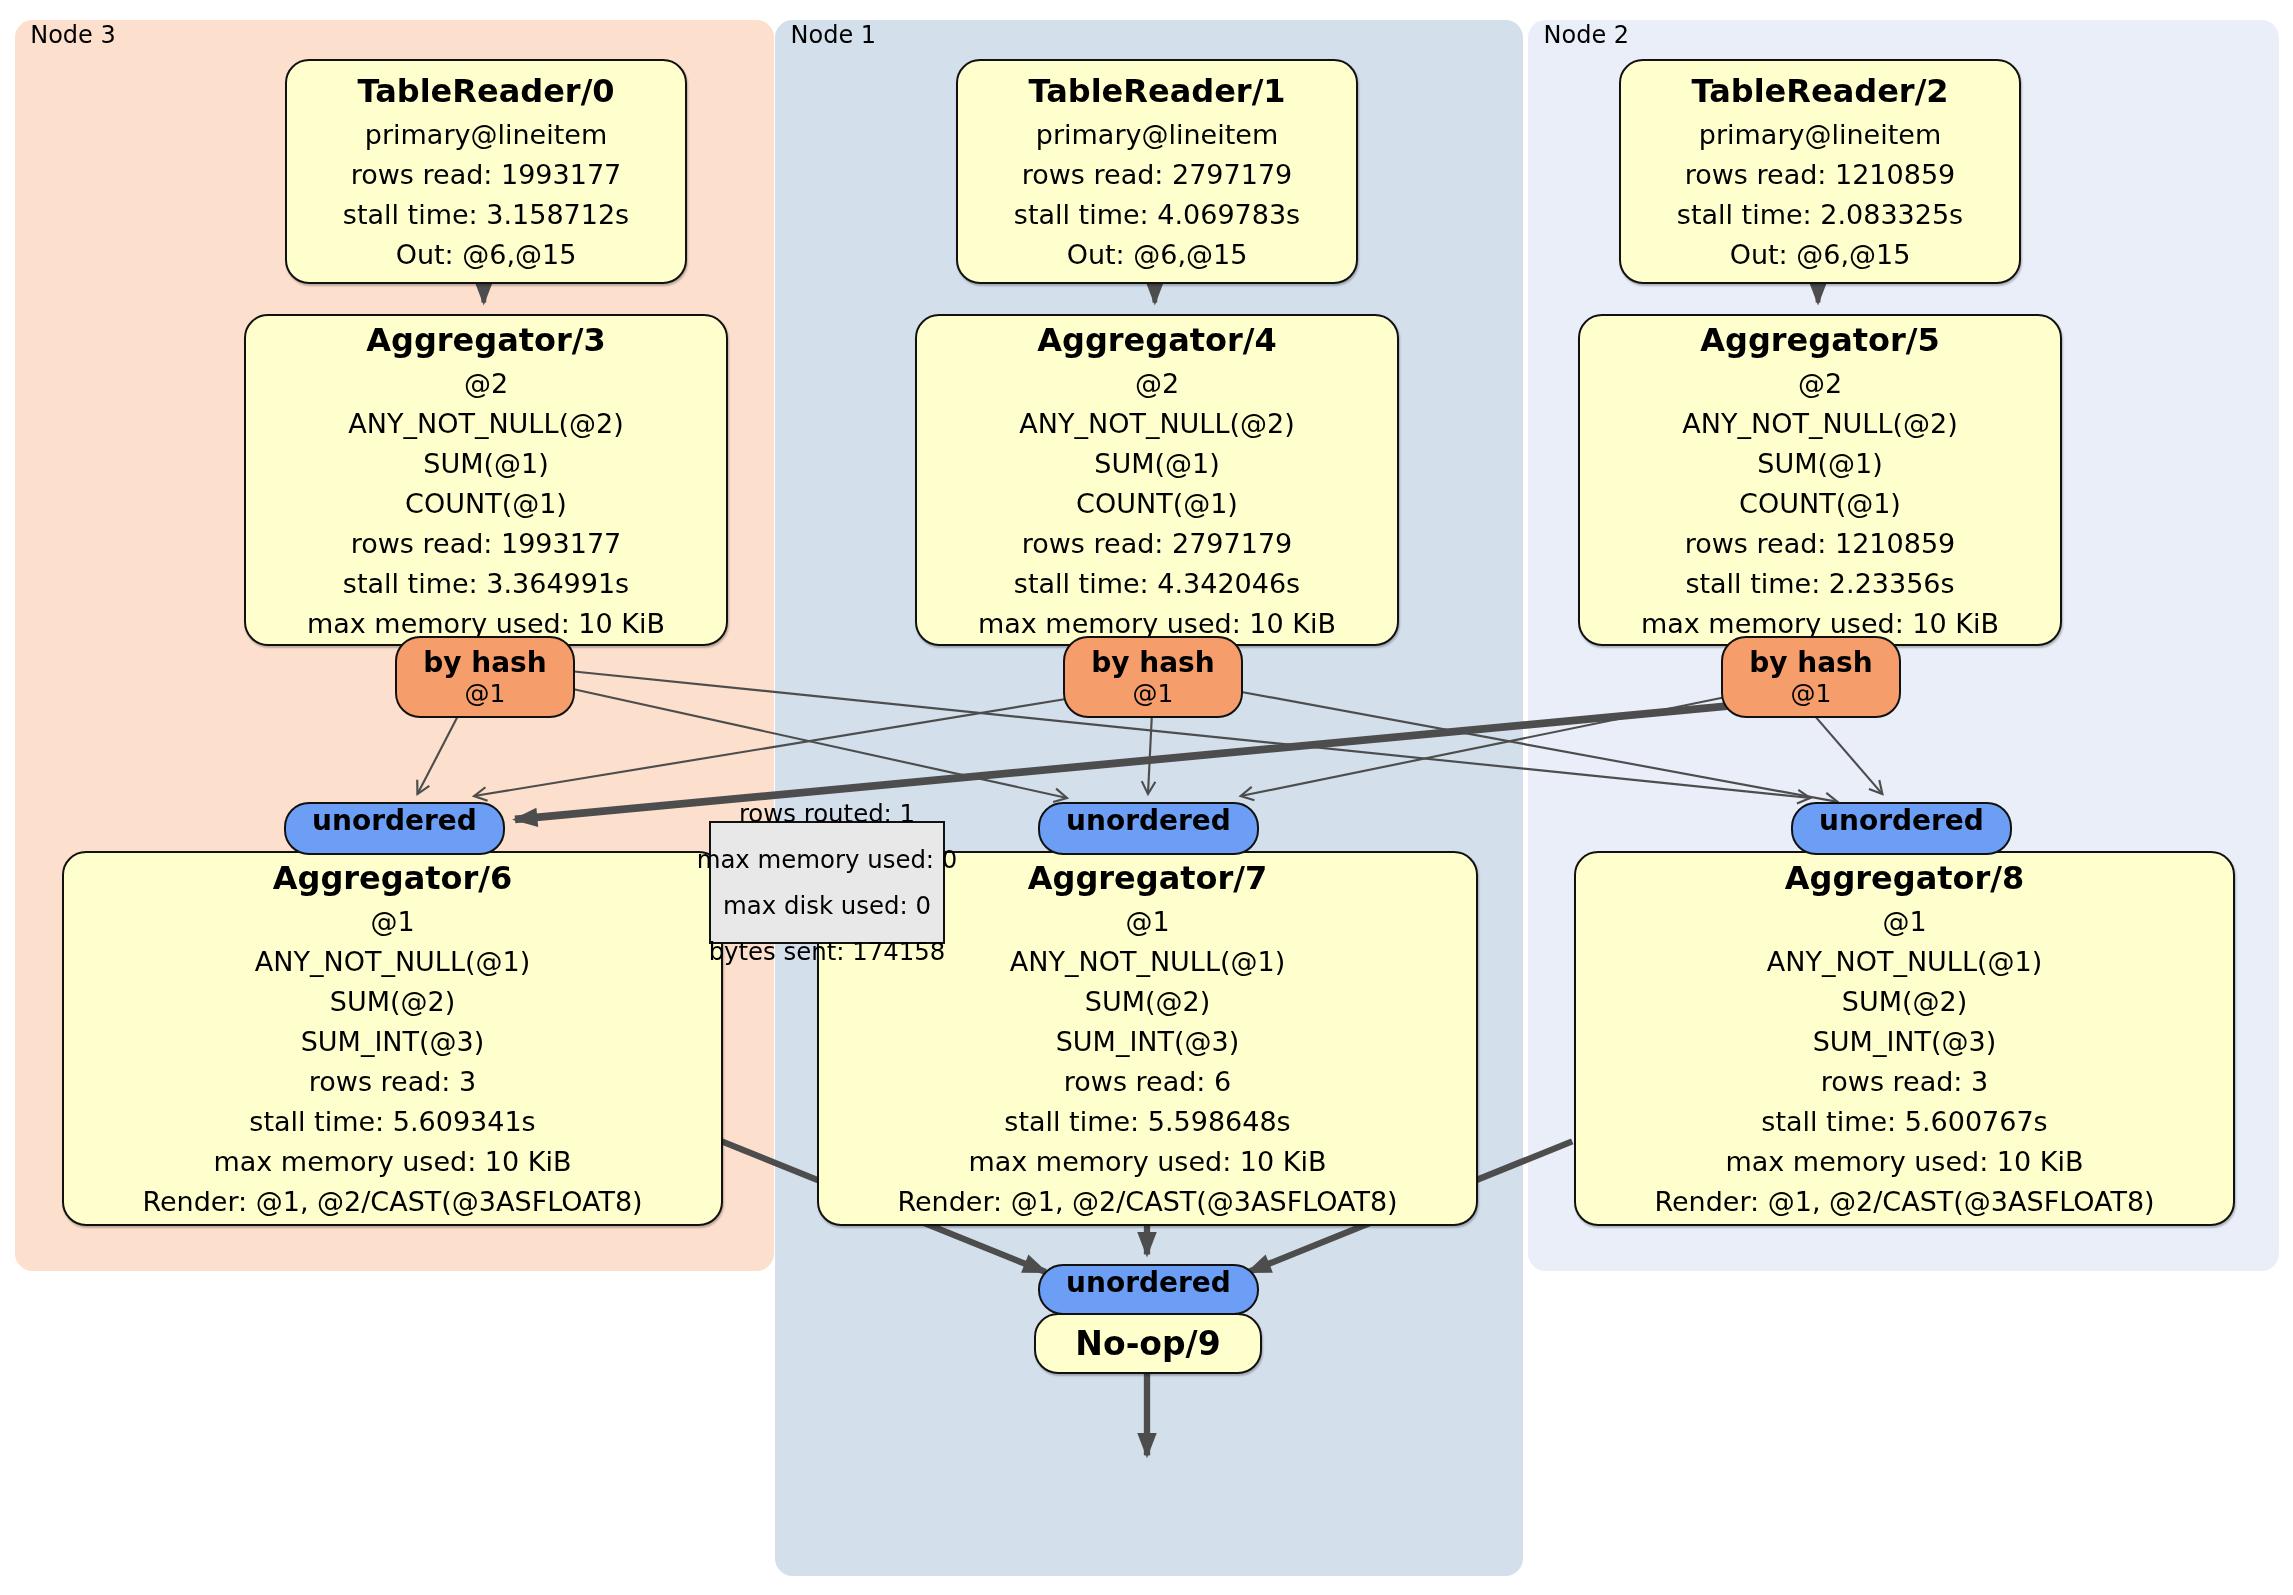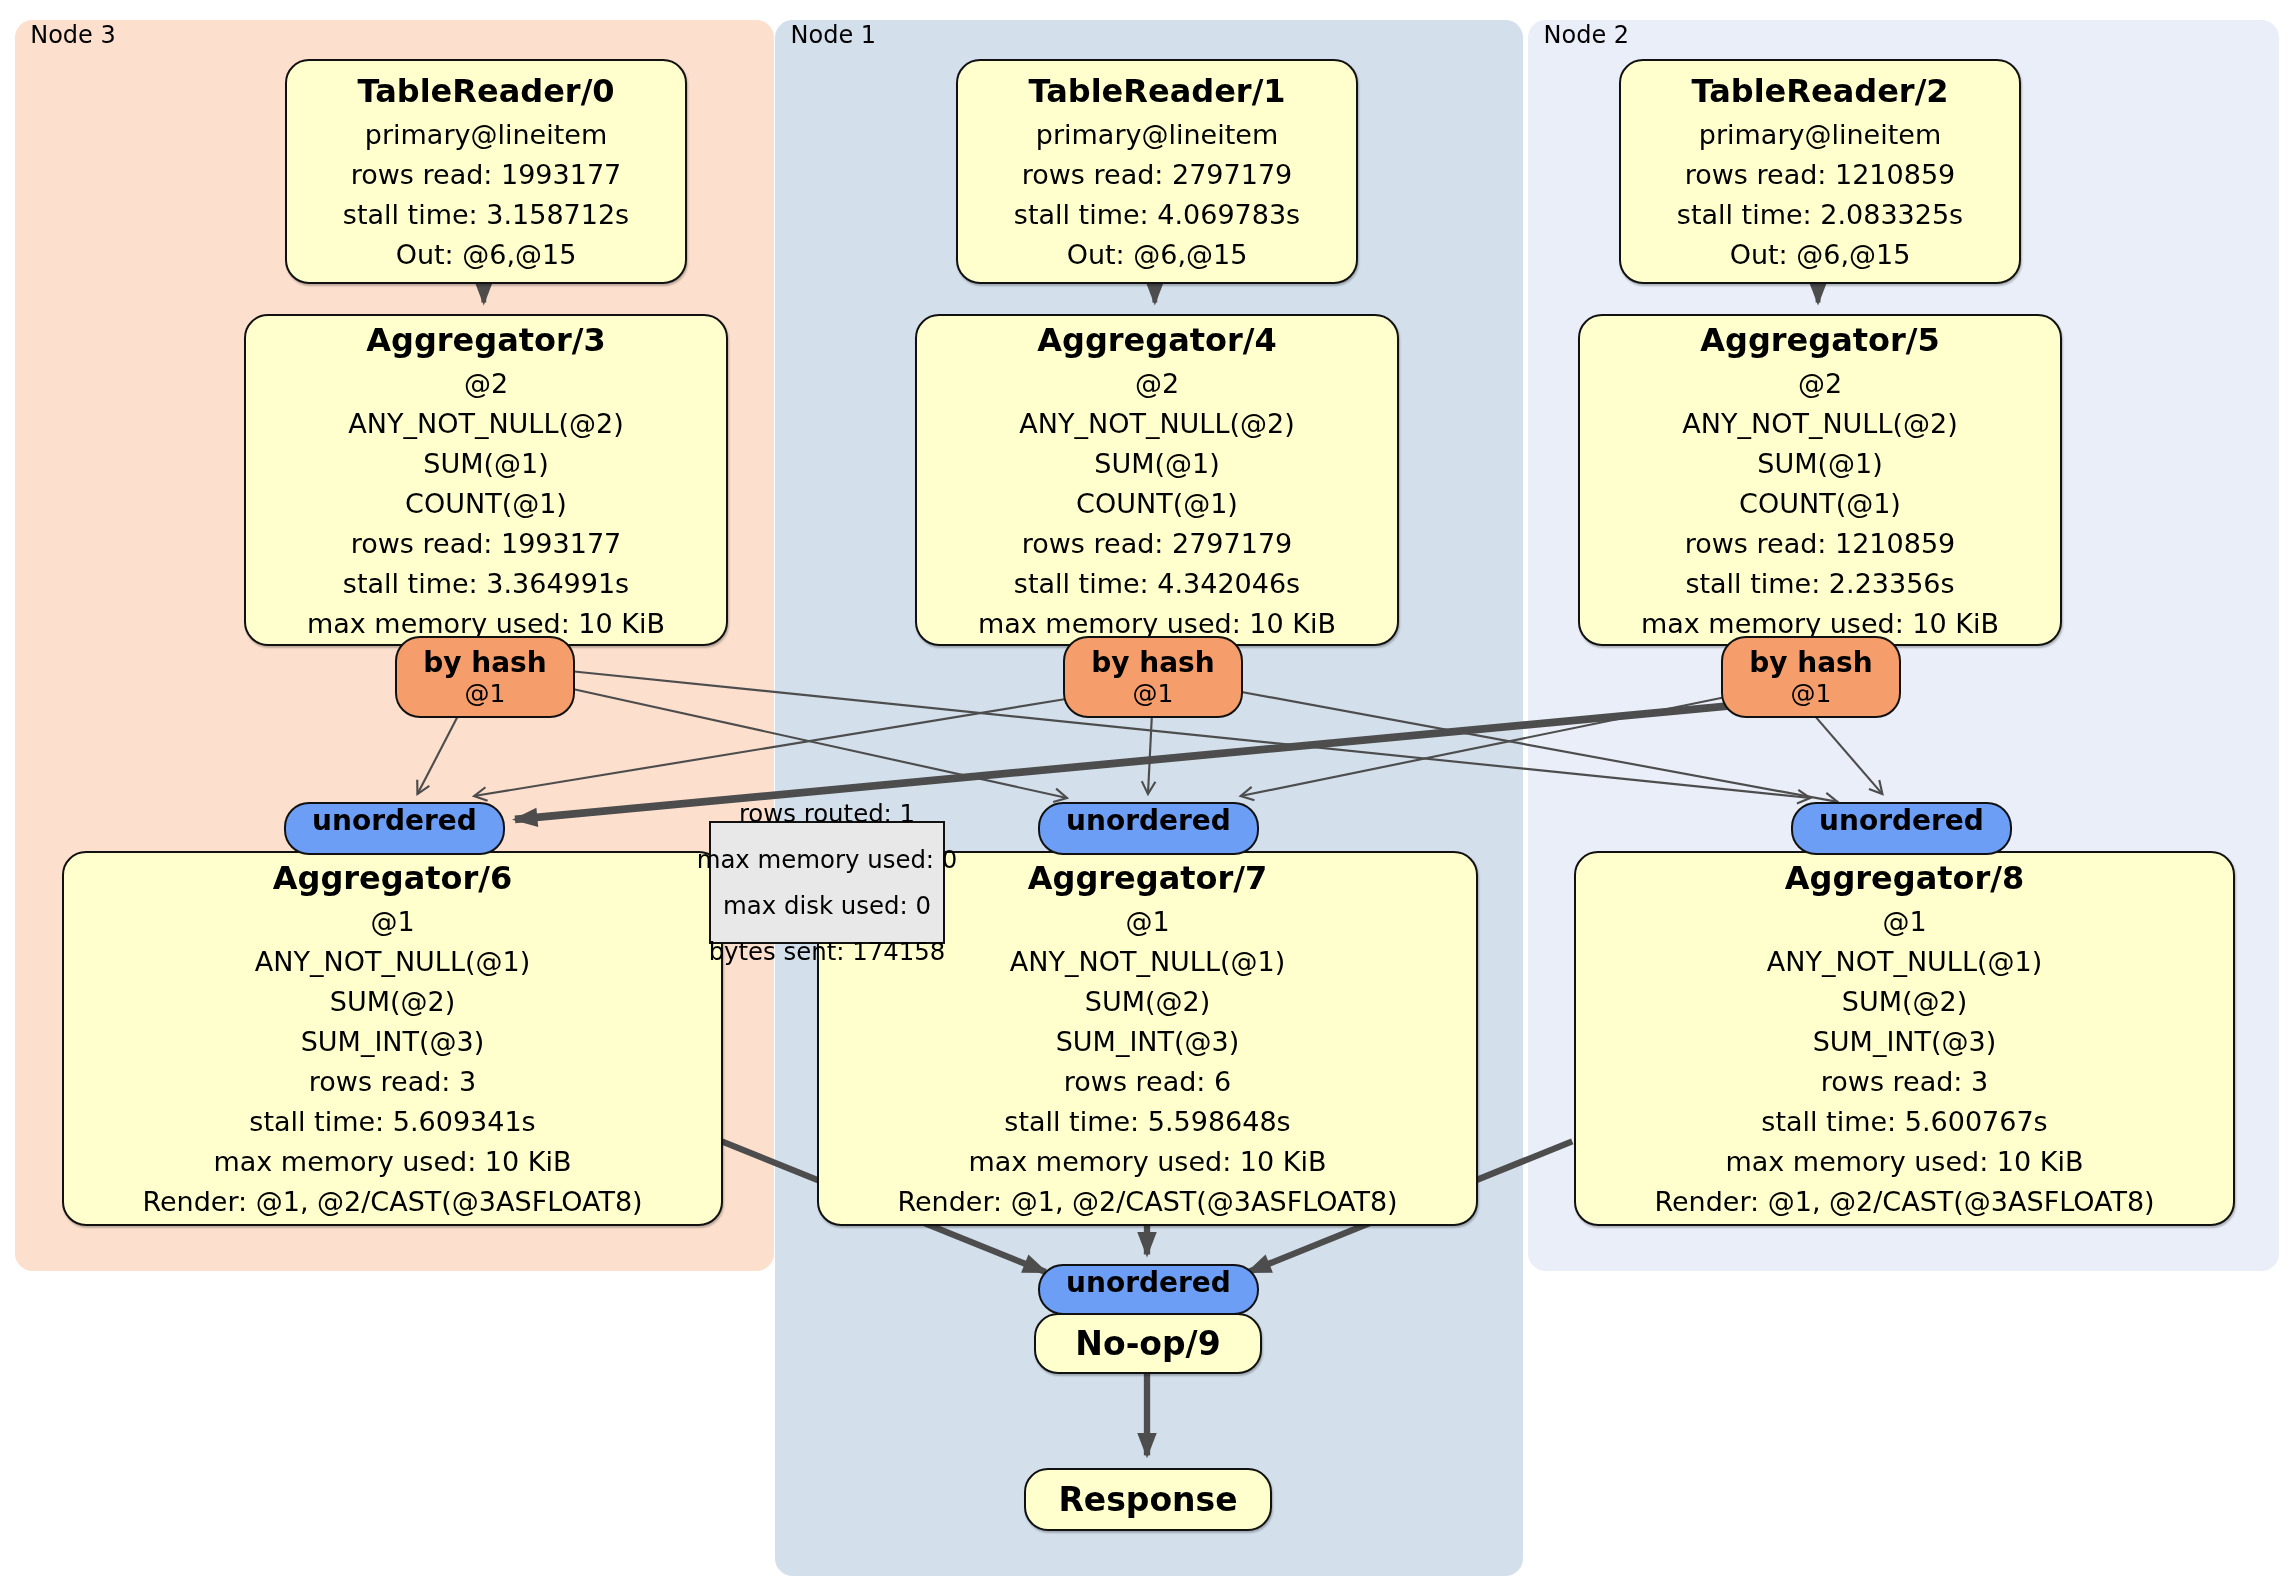--- a/index.html
+++ b/index.html
@@ -181,23 +181,20 @@
     <div class="pline">rows read: 3</div>
     <div class="pline">stall time: 5.600767s</div>
     <div class="pline">max memory used: 10 KiB</div>
     <div class="pline">Render: @1, @2/CAST(@3ASFLOAT8)</div>
   </div>
 
   <div class="proc" style="left:1034px;top:1313px;width:224px;height:57px">
     <div class="ptitle small-title">No-op/9</div>
   </div>
 
-  <div class="proc" style="left:1024px;top:1468px;width:244px;height:59px">
-    <div class="ptitle small-title">Response</div>
-  </div>
 
   <div class="router" style="left:395px;top:636px">
     <div class="rlabel">by hash</div>
     <div class="rdetail">@1</div>
   </div>
   <div class="router" style="left:1063px;top:636px">
     <div class="rlabel">by hash</div>
     <div class="rdetail">@1</div>
   </div>
   <div class="router" style="left:1721px;top:636px">

